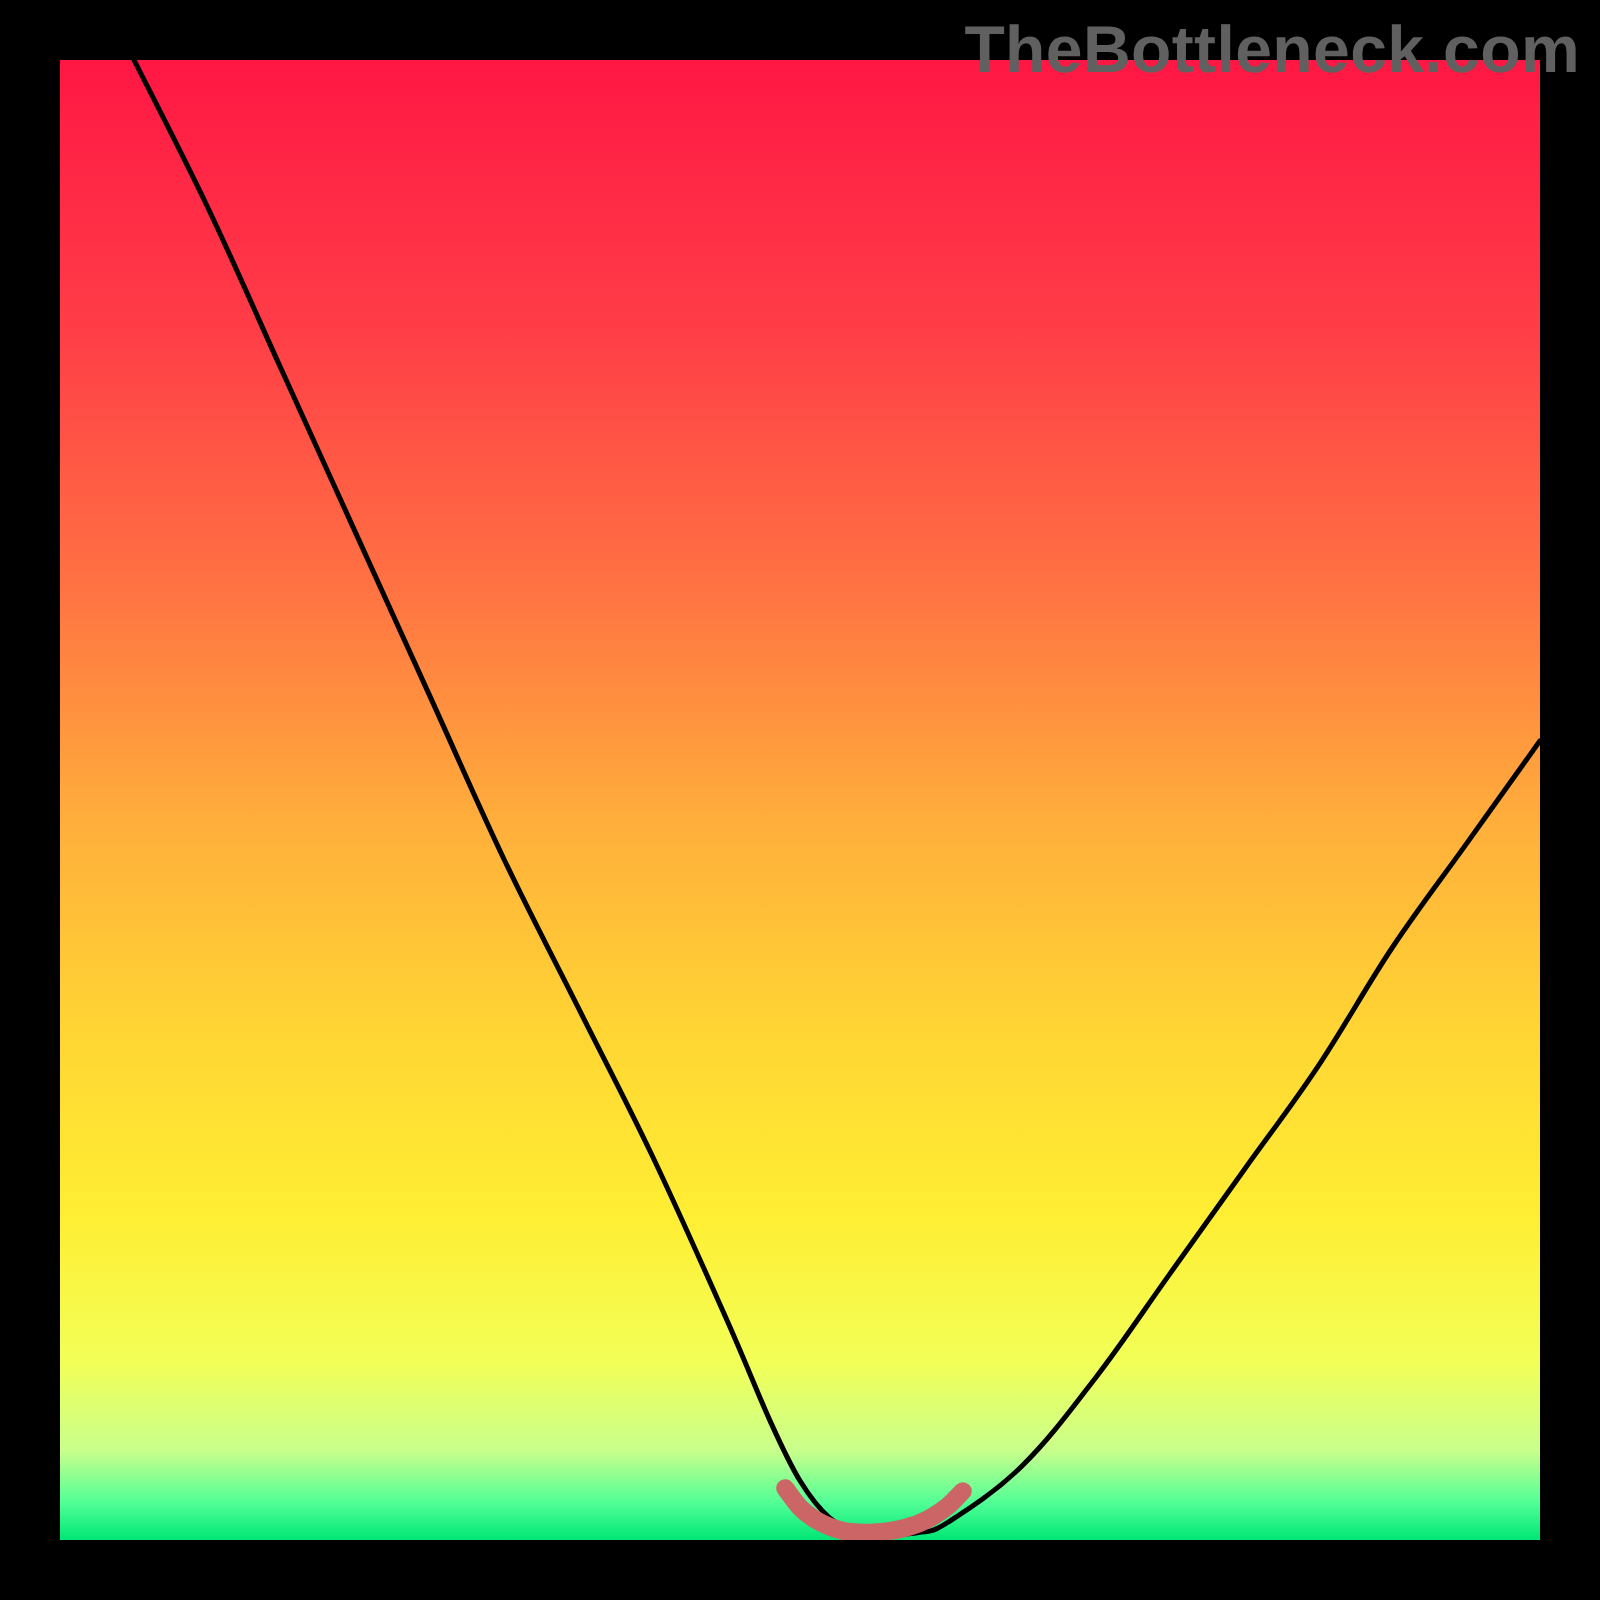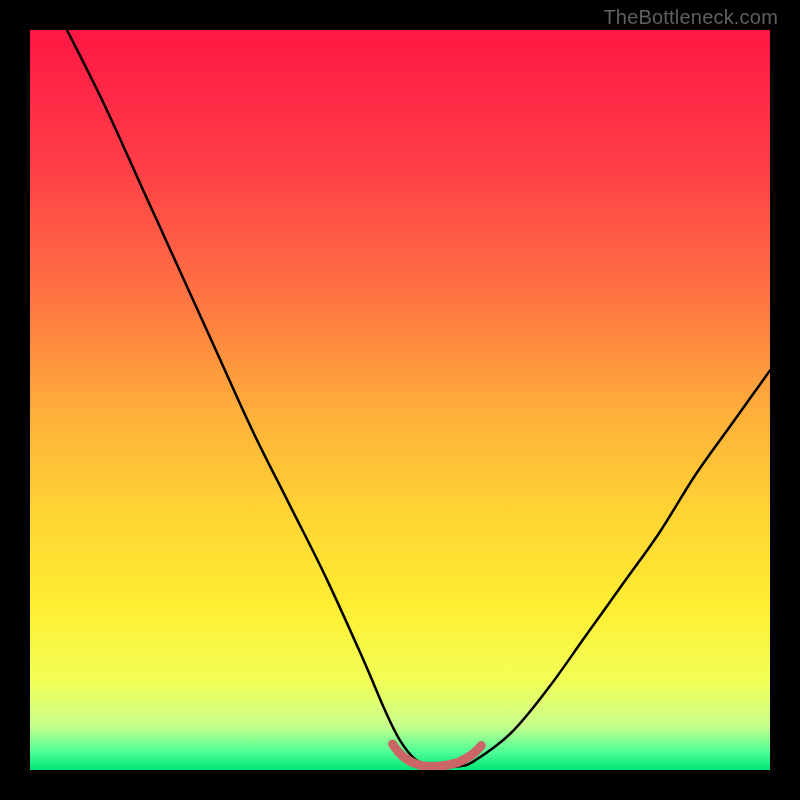--- a/index.html
+++ b/index.html
@@ -13,24 +13,24 @@
   }
   .frame {
     position: relative;
     width: 800px;
     height: 800px;
     background: #000;
   }
   .watermark {
     position: absolute;
     top: 6px;
-    right: 22px;
+    right: 10px;
     color: #606060;
-    font-size: 20px;
-    font-weight: 400;
+    font-size: 33px;
+    font-weight: 700;
     letter-spacing: 0.2px;
     z-index: 4;
     user-select: none;
   }
   .plot-area {
     position: absolute;
     left: 30px;
     top: 30px;
     width: 740px;
     height: 740px;

